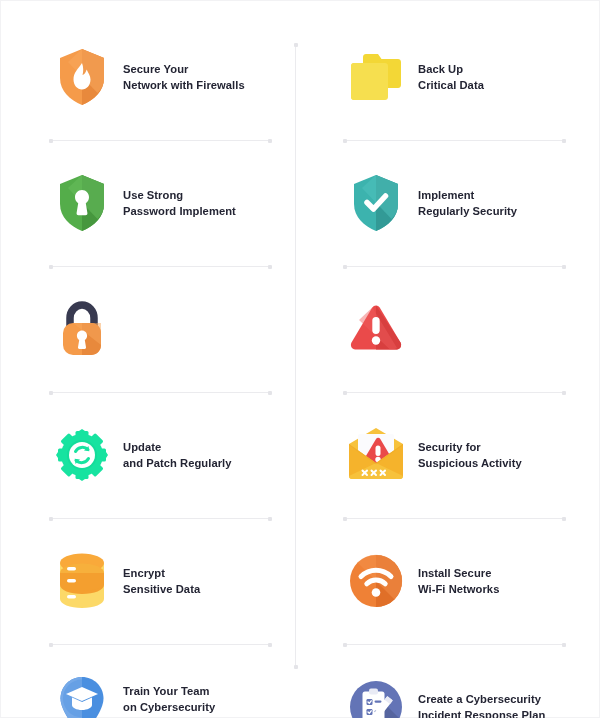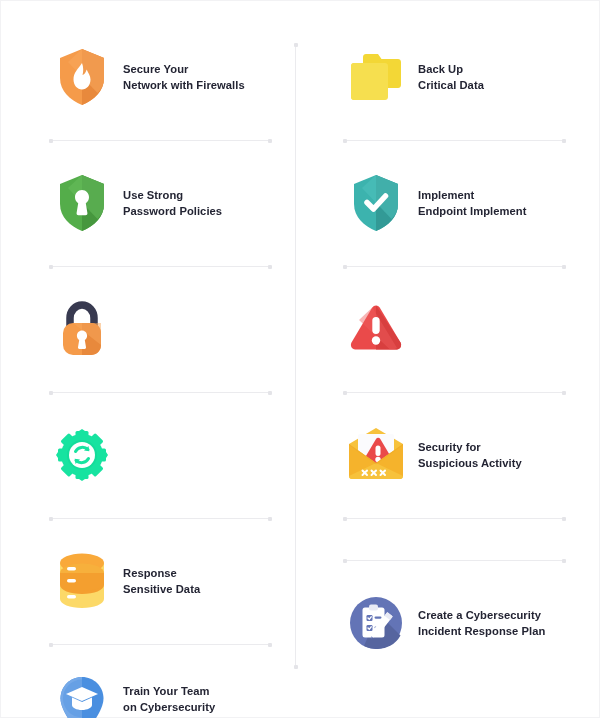--- a/index.html
+++ b/index.html
@@ -126,21 +126,21 @@
       <div class="item">
         <div class="icon-wrap">
           <svg width="48" height="58" viewBox="0 0 48 58">
             <path d="M24 1 L46 10 V30 C46 43 36 52 24 57 C12 52 2 43 2 30 V10 Z" fill="#54ad4a"></path>
             <path d="M24 1 L46 10 V30 C46 43 36 52 24 57 V1 Z" fill="#46973e"></path>
             <path d="M24 1 L46 10 V30 C46 36 43.5 41 39.5 45 L10 14 Z" fill="#68bd5c" opacity="0.55"></path>
             <path d="M24 16 C19.9 16 17 19.3 17 23.3 C17 25.8 18.3 28 20.2 29.2 L18.6 39 C18.4 40.3 19.3 41.3 20.5 41.3 H27.5 C28.7 41.3 29.6 40.3 29.4 39 L27.8 29.2 C29.7 28 31 25.8 31 23.3 C31 19.3 28.1 16 24 16 Z" fill="#ffffff"></path>
           </svg>
         </div>
         <div class="label">Use Strong
-Password Policies</div>
+Password Implement</div>
       </div>
 
       <div class="h-divider"></div>
 
       <div class="item">
         <div class="icon-wrap">
           <svg width="50" height="58" viewBox="0 0 50 58">
             <path d="M13 26 V18 C13 11 18.4 5 25 5 C31.6 5 37 11 37 18 V26" fill="none" stroke="#383a50" stroke-width="7.5" stroke-linecap="round"></path>
             <rect x="6" y="23" width="38" height="32" rx="10" fill="#f59b4a"></rect>
             <path d="M25 23 H34 C39.5 23 44 27 44 33 V45 C44 51 39.5 55 34 55 H25 Z" fill="#e8893c"></path>
@@ -173,38 +173,40 @@
               <circle cx="28" cy="28" r="21"></circle>
             </g>
             <path d="M28 13 A15 15 0 0 1 28 43 A15 15 0 0 1 28 13 Z" fill="#0fcf90" opacity="0.35"></path>
             <circle cx="28" cy="28" r="13" fill="#ffffff"></circle>
             <path d="M21.5 24.5 A8 8 0 0 1 34 22.5" fill="none" stroke="#17e3a0" stroke-width="3" stroke-linecap="round"></path>
             <path d="M34.5 31.5 A8 8 0 0 1 22 33.5" fill="none" stroke="#17e3a0" stroke-width="3" stroke-linecap="round"></path>
             <path d="M34.5 19 L35.3 24.3 L30 23.6 Z" fill="#17e3a0"></path>
             <path d="M21.5 37 L20.7 31.7 L26 32.4 Z" fill="#17e3a0"></path>
           </svg>
         </div>
+        <div class="label">Update
+and Patch Regularly</div>
       </div>
 
       <div class="h-divider"></div>
 
       <div class="item">
         <div class="icon-wrap">
           <svg width="52" height="60" viewBox="0 0 52 60">
             <path d="M4 12 H48 V48 C48 53 38.2 57 26 57 C13.8 57 4 53 4 48 Z" fill="#fcd968"></path>
             <ellipse cx="26" cy="12" rx="22" ry="9.5" fill="#f9a93a"></ellipse>
             <path d="M4 22 H48 V34 C48 39 38.2 43 26 43 C13.8 43 4 39 4 34 Z" fill="#f49f2f"></path>
             <ellipse cx="26" cy="22" rx="22" ry="9.5" fill="#f7b03c"></ellipse>
             <path d="M4 22 H48 V31 C48 36 38.2 40 26 40 C13.8 40 4 36 4 31 Z" fill="#f49f2f"></path>
             <rect x="11" y="28" width="9" height="3.6" rx="1.8" fill="#ffffff"></rect>
             <rect x="11" y="16" width="9" height="3.6" rx="1.8" fill="#ffffff"></rect>
             <rect x="11" y="44" width="9" height="3.6" rx="1.8" fill="#ffffff"></rect>
           </svg>
         </div>
-        <div class="label">Response
+        <div class="label">Encrypt
 Sensitive Data</div>
       </div>
 
       <div class="h-divider"></div>
 
       <div class="item">
         <div class="icon-wrap">
           <svg width="50" height="64" viewBox="0 0 50 64">
             <path d="M25 2 C13 2 3.5 11.5 3.5 23.5 C3.5 38 25 62 25 62 C25 62 46.5 38 46.5 23.5 C46.5 11.5 37 2 25 2 Z" fill="#4a8fe0"></path>
             <path d="M25 2 C13 2 3.5 11.5 3.5 23.5 C3.5 38 25 62 25 62 Z" fill="#75a9e8"></path>
@@ -239,21 +241,21 @@
       <div class="item">
         <div class="icon-wrap">
           <svg width="48" height="58" viewBox="0 0 48 58">
             <path d="M24 1 L46 10 V30 C46 43 36 52 24 57 C12 52 2 43 2 30 V10 Z" fill="#3cb3ae"></path>
             <path d="M24 1 L46 10 V30 C46 43 36 52 24 57 V1 Z" fill="#329a96"></path>
             <path d="M24 1 L46 10 V30 C46 36 43.5 41 39.5 45 L10 14 Z" fill="#50c3be" opacity="0.5"></path>
             <path d="M15 28.5 L21.5 35 L33.5 22" fill="none" stroke="#ffffff" stroke-width="5.5" stroke-linecap="round" stroke-linejoin="round"></path>
           </svg>
         </div>
         <div class="label">Implement
-Endpoint Implement</div>
+Regularly Security</div>
       </div>
 
       <div class="h-divider"></div>
 
       <div class="item">
         <div class="icon-wrap">
           <svg width="54" height="52" viewBox="0 0 54 52">
             <path d="M23.3 4.5 C25 1.7 29 1.7 30.7 4.5 L51.5 39.5 C53.2 42.5 51.2 46.5 47.8 46.5 H6.2 C2.8 46.5 0.8 42.5 2.5 39.5 Z" fill="#ea4a4a"></path>
             <path d="M27 2.4 V46.5 H47.8 C51.2 46.5 53.2 42.5 51.5 39.5 Z" fill="#d83f3f"></path>
             <path d="M23.3 4.5 L48 45 C46 46 44 46.5 41 46.5 L10 17 Z" fill="#f05d5d" opacity="0.45"></path>
@@ -286,20 +288,34 @@
                 <path d="M38 44.5 L33.5 49"></path>
             </g>
           </svg>
         </div>
         <div class="label">Security for
 Suspicious Activity</div>
       </div>
 
       <div class="h-divider"></div>
 
+      <div class="item">
+        <div class="icon-wrap">
+          <svg width="56" height="56" viewBox="0 0 56 56">
+            <circle cx="28" cy="28" r="26" fill="#ef8136"></circle>
+            <path d="M28 2 A26 26 0 0 1 28 54 Z" fill="#e06f28"></path>
+            <path d="M9.5 9.5 A26 26 0 0 1 46.5 46.5 Z" fill="#f3914b" opacity="0.5"></path>
+            <path d="M13 23.5 C17.2 19.5 22.3 17.3 28 17.3 C33.7 17.3 38.8 19.5 43 23.5" fill="none" stroke="#ffffff" stroke-width="5" stroke-linecap="round"></path>
+            <path d="M18.8 30.8 C21.4 28.3 24.5 27 28 27 C31.5 27 34.6 28.3 37.2 30.8" fill="none" stroke="#ffffff" stroke-width="5" stroke-linecap="round"></path>
+            <circle cx="28" cy="39.5" r="4.3" fill="#ffffff"></circle>
+          </svg>
+        </div>
+        <div class="label">Install Secure
+Wi-Fi Networks</div>
+      </div>
 
       <div class="h-divider"></div>
 
       <div class="item">
         <div class="icon-wrap">
           <svg width="56" height="56" viewBox="0 0 56 56">
             <circle cx="28" cy="28" r="26" fill="#6374b6"></circle>
             <path d="M30 18 L52.5 40.5 A26 26 0 0 1 28 54 A26 26 0 0 1 16 51 Z" fill="#56659f"></path>
             <rect x="14.5" y="12.5" width="22" height="30" rx="2.5" fill="#ffffff"></rect>
             <rect x="21" y="9.5" width="9" height="6" rx="2" fill="#e9ebf5"></rect>

